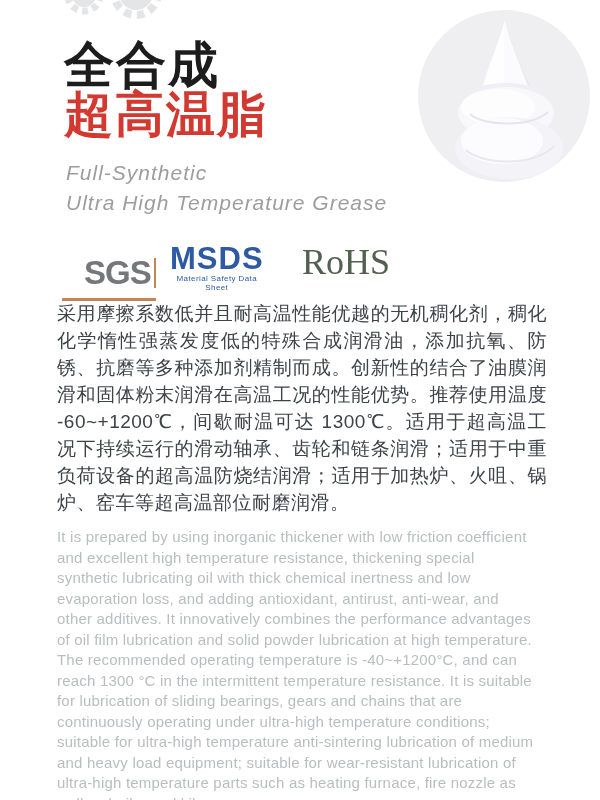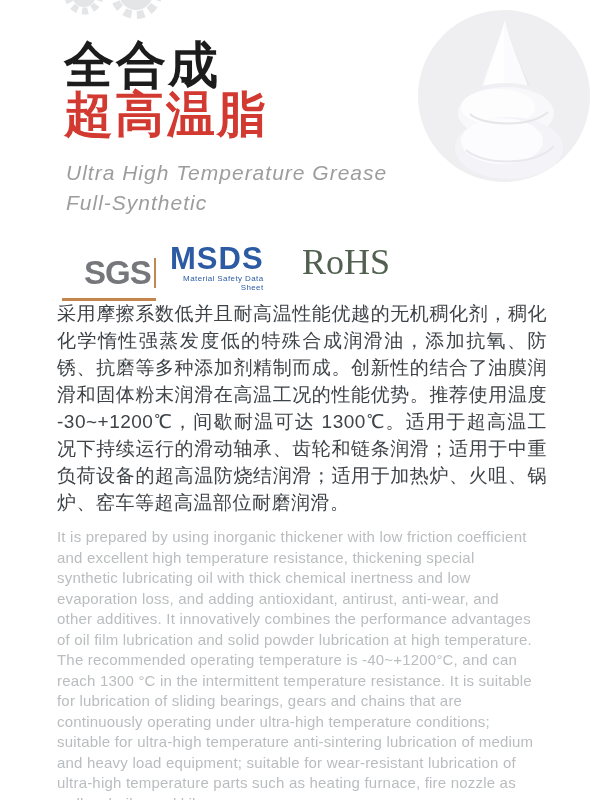--- a/index.html
+++ b/index.html
@@ -34,21 +34,21 @@
   .cert-sgs{
     position:absolute;left:0;top:16px;
     border-bottom:3px solid #c5854e;padding-bottom:10px;
   }
   .cert-sgs .sgs-text{
     display:inline-block;
     font-size:33px;font-weight:700;color:#76777a;letter-spacing:-1px;
     line-height:30px;padding-left:22px;padding-right:3px;
     border-right:2px solid #c5854e;
   }
-  .cert-msds{position:absolute;left:108px;top:2px;text-align:right;}
+  .cert-msds{position:absolute;left:108px;top:2px;text-align:center;}
   .cert-msds .msds-text{
     font-size:31px;font-weight:800;color:#2c5ba4;letter-spacing:1px;line-height:29px;
   }
   .cert-msds .msds-sub{
     font-size:8px;font-weight:400;color:#2c5ba4;letter-spacing:0.4px;margin-top:1px;
   }
   .cert-rohs{
     position:absolute;left:240px;top:-2px;
     font-family:"Liberation Serif",serif;font-size:36px;font-weight:400;
     color:#51604f;letter-spacing:0px;line-height:44px;
@@ -102,34 +102,34 @@
       <path d="M48 140 C66 156 118 156 136 136" fill="none" stroke="#e9e9ed" stroke-width="2"></path>
     </svg>
   </div>
 
   <div class="title-block">
     <div class="title-black">全合成</div>
     <div class="title-red">超高温脂</div>
   </div>
 
   <div class="subtitle">
+    <div>Full-Synthetic</div>
     <div>Ultra High Temperature Grease</div>
-    <div>Full-Synthetic</div>
   </div>
 
   <div class="cert-row">
     <div class="cert-sgs">
       <span class="sgs-text">SGS</span>
     </div>
     <div class="cert-msds">
       <div class="msds-text">MSDS</div>
       <div class="msds-sub">Material Safety Data Sheet</div>
     </div>
     <div class="cert-rohs">
       <span>RoHS</span>
     </div>
   </div>
 
-  <div class="para-cn">采用摩擦系数低并且耐高温性能优越的无机稠化剂，稠化化学惰性强蒸发度低的特殊合成润滑油，添加抗氧、防锈、抗磨等多种添加剂精制而成。创新性的结合了油膜润滑和固体粉末润滑在高温工况的性能优势。推荐使用温度 -30~+1200℃，间歇耐温可达 1300℃。适用于超高温工况下持续运行的滑动轴承、齿轮和链条润滑；适用于中重负荷设备的超高温防烧结润滑；适用于加热炉、火咀、锅炉、窑车等超高温部位耐磨润滑。</div>
+  <div class="para-cn">采用摩擦系数低并且耐高温性能优越的无机稠化剂，稠化化学惰性强蒸发度低的特殊合成润滑油，添加抗氧、防锈、抗磨等多种添加剂精制而成。创新性的结合了油膜润滑和固体粉末润滑在高温工况的性能优势。推荐使用温度 -60~+1200℃，间歇耐温可达 1300℃。适用于超高温工况下持续运行的滑动轴承、齿轮和链条润滑；适用于中重负荷设备的超高温防烧结润滑；适用于加热炉、火咀、锅炉、窑车等超高温部位耐磨润滑。</div>
 
   <div class="para-en">It is prepared by using inorganic thickener with low friction coefficient and excellent high temperature resistance, thickening special synthetic lubricating oil with thick chemical inertness and low evaporation loss, and adding antioxidant, antirust, anti-wear, and other additives. It innovatively combines the performance advantages of oil film lubrication and solid powder lubrication at high temperature. The recommended operating temperature is -40~+1200°C, and can reach 1300 °C in the intermittent temperature resistance. It is suitable for lubrication of sliding bearings, gears and chains that are continuously operating under ultra-high temperature conditions; suitable for ultra-high temperature anti-sintering lubrication of medium and heavy load equipment; suitable for wear-resistant lubrication of ultra-high temperature parts such as heating furnace, fire nozzle as well as boiler and kiln car.</div>
 
 </div>
 
 </body></html>

